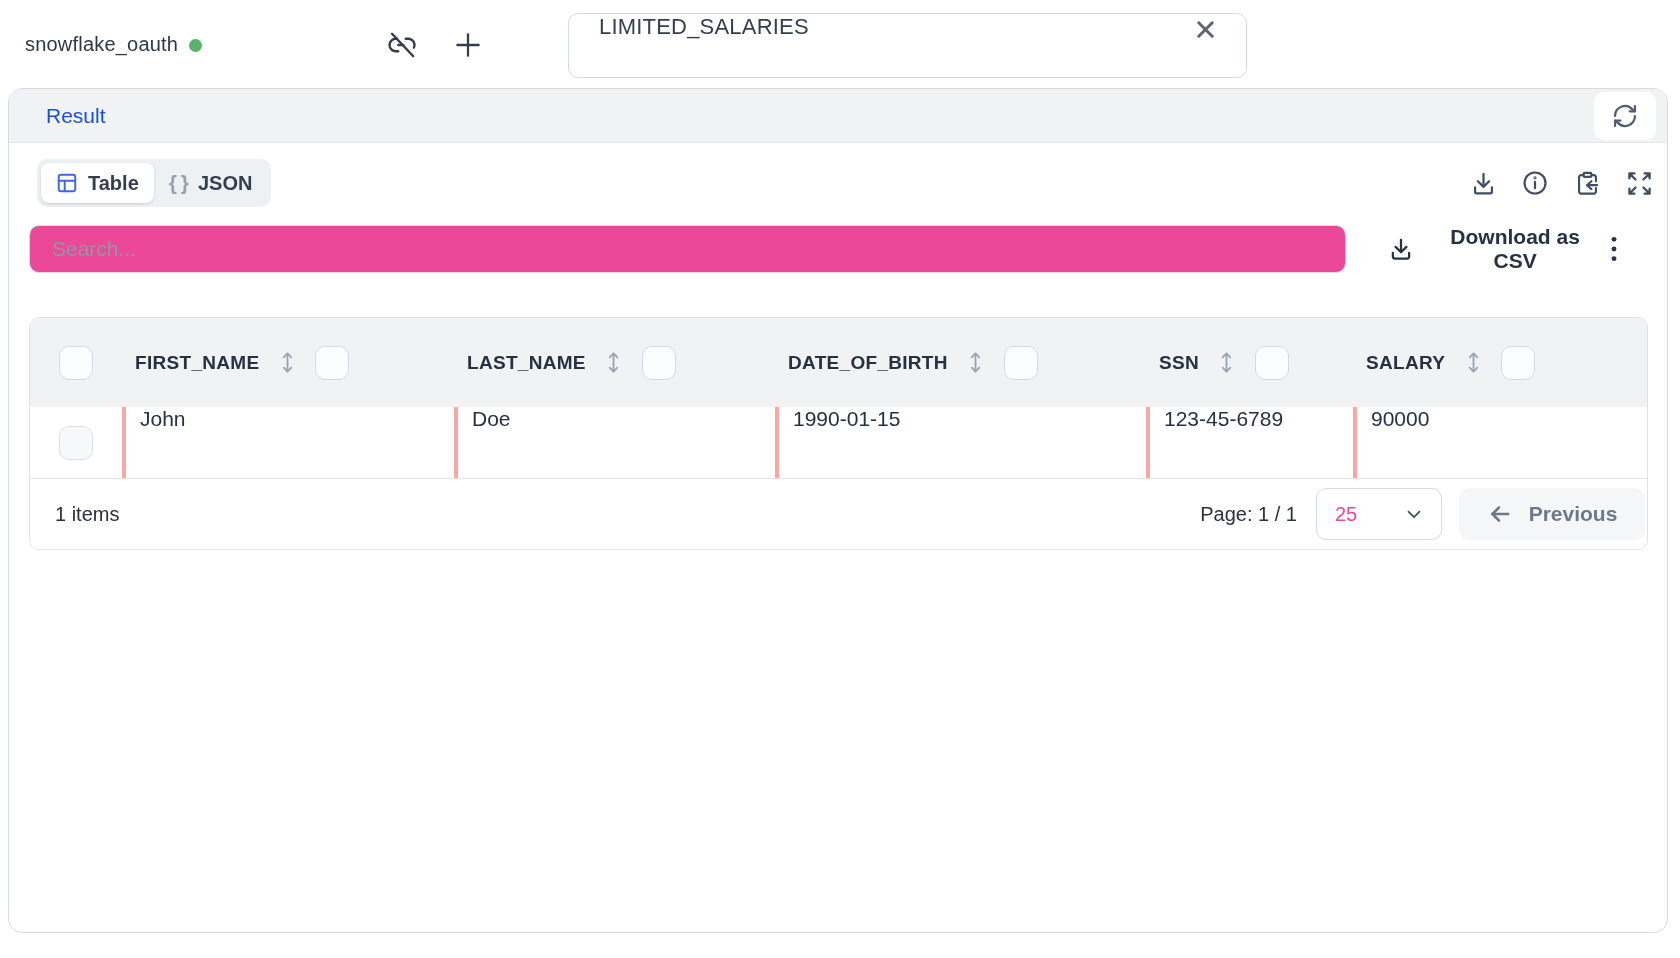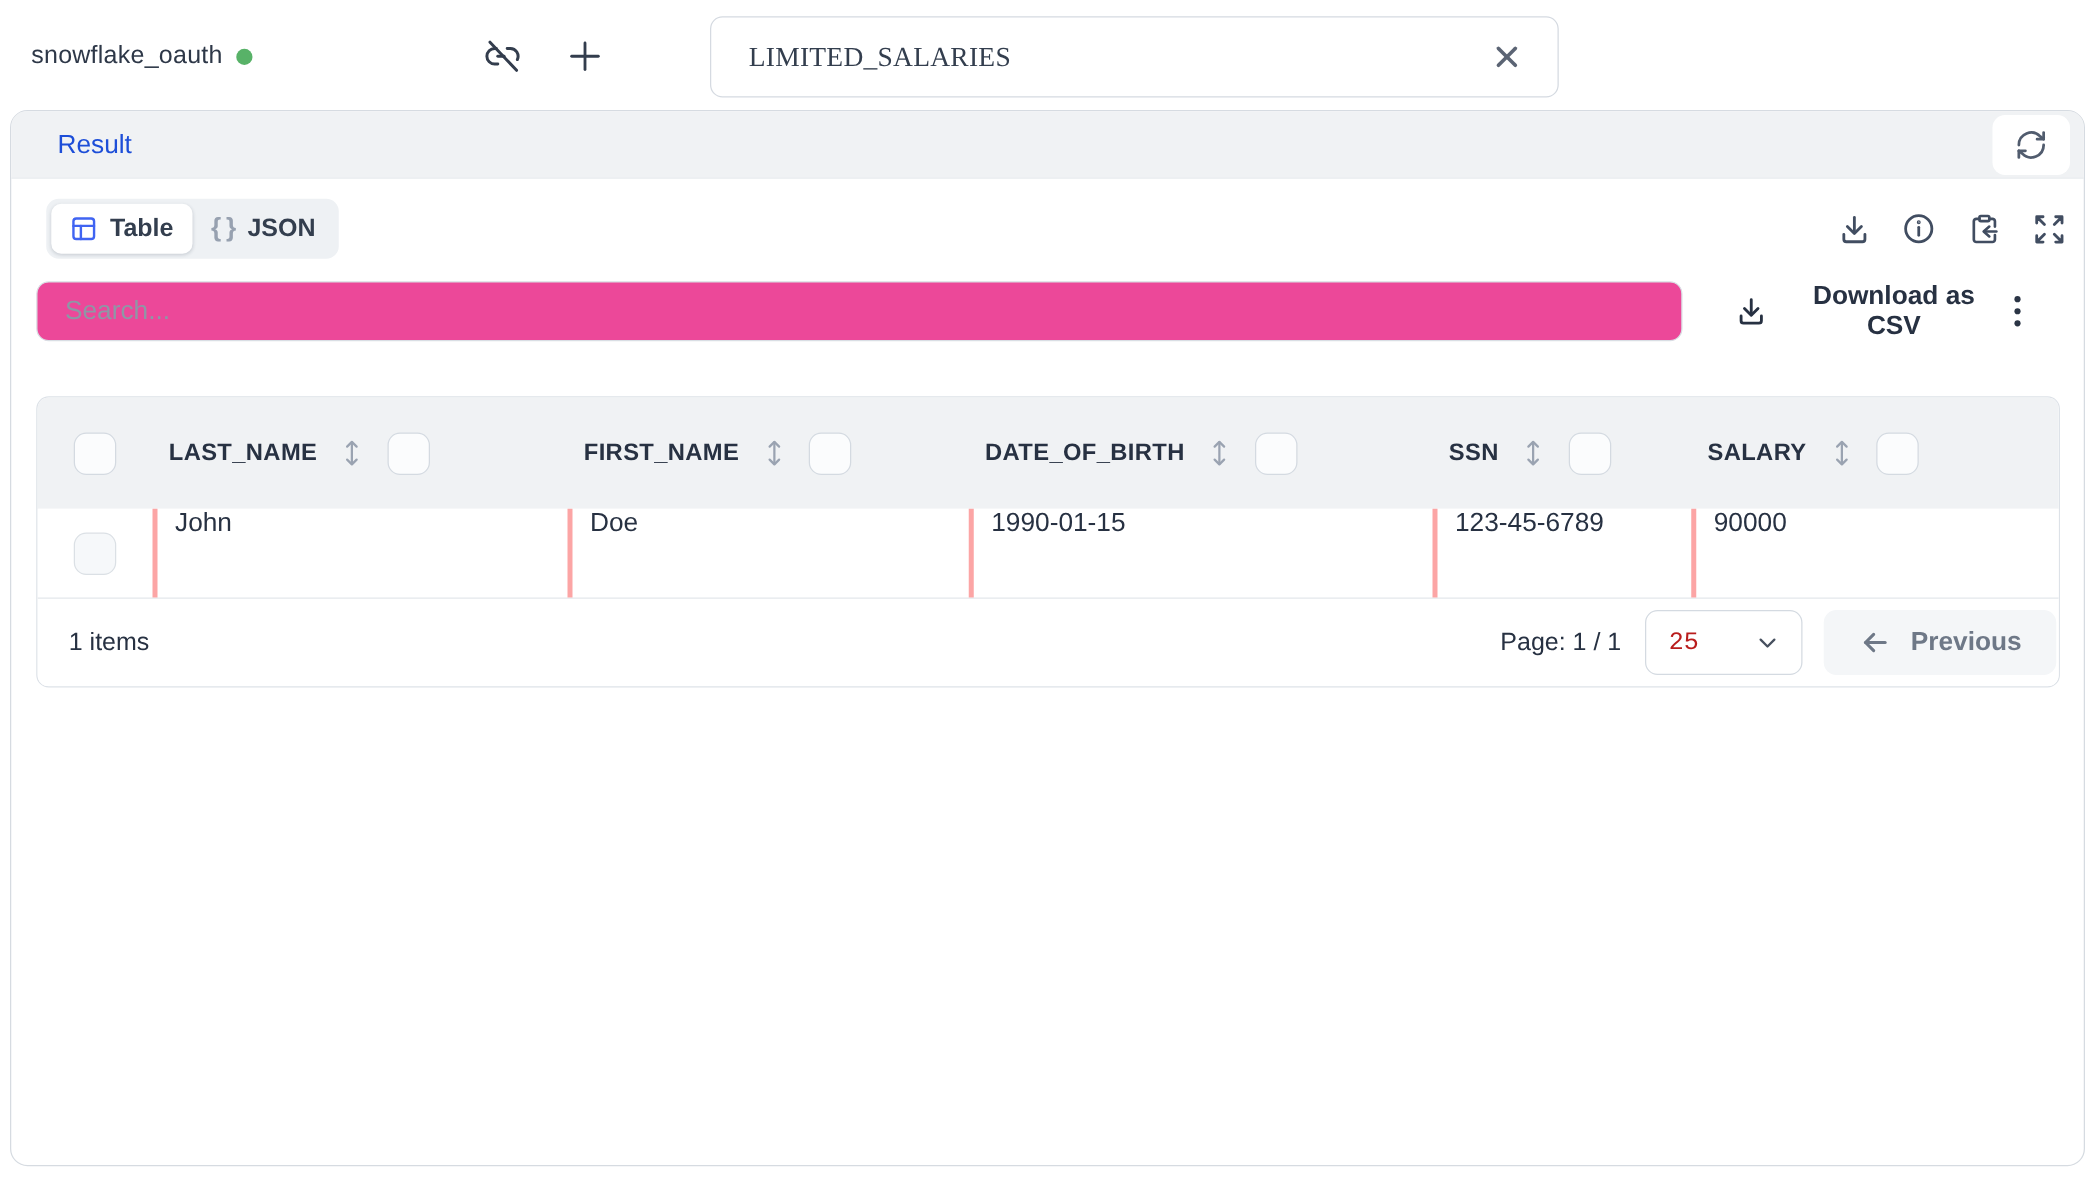--- a/index.html
+++ b/index.html
@@ -9,21 +9,21 @@
   
   .topbar { position:relative; height:88px; width:100%; background:#fff; }
   .conn { position:absolute; left:25px; top:0; height:88px; display:flex; align-items:center; gap:11px; }
   .conn-name { font-size:20px; font-weight:500; color:#2e3848; letter-spacing:.2px; }
   .status-dot { width:13px; height:13px; border-radius:50%; background:#58b268; margin-top:2px; }
   .icon-btn { background:none; border:none; cursor:pointer; display:flex; align-items:center; justify-content:center; }
   .unlink-btn { position:absolute; left:385px; top:29px; width:34px; height:32px; }
   .plus-btn { position:absolute; left:451px; top:28px; width:34px; height:34px; }
   .querytab { position:absolute; left:568px; top:13px; width:679px; height:65px;
     background:#fff; border:1.5px solid #d5dae1; border-radius:10px;
-    display:flex; align-items:center; padding:0 26px 0 30px; cursor:pointer;font-family:Liberation Serif, serif; }
+    display:flex; align-items:flex-start; padding:0 26px 0 30px; cursor:pointer; }
   .querytab-title { font-size:22px; font-weight:500; color:#333e4e; letter-spacing:.2px; }
   .querytab-close { margin-left:auto; width:30px; height:30px; }
 
   
   .card { position:absolute; left:8px; top:88px; width:1660px; height:845px;
     background:#fff; border:1.5px solid #d6dbe1; border-radius:14px; }
   .result-header { height:54px; background:#f0f2f4; border-bottom:1px solid #e2e6ea;
     border-radius:12px 12px 0 0; display:flex; align-items:center; padding:0 11px 0 37px; }
   .result-title { font-size:21px; font-weight:400; color:#1d4ed8; }
   .refresh-btn { margin-left:auto; width:62px; height:48px; background:#fff; border:none;
@@ -68,21 +68,21 @@
   .sort-btn { width:20px; height:28px; flex:none; }
 
   
   .tfoot { height:71px; background:#fff; border-top:1px solid #e3e7eb;
     display:flex; align-items:center; padding:0 2px 0 25px; }
   .items-label { font-size:20px; color:#273142; }
   .foot-right { margin-left:auto; display:flex; align-items:center; }
   .page-label { font-size:20px; color:#273142; }
   .page-size { margin-left:19px; width:126px; height:52px; border:1.5px solid #d4dae1; border-radius:10px;
     background:#fff; display:flex; align-items:center; padding:0 16px 0 18px; cursor:pointer; }
-  .page-size-value { font-size:20px; color:#b91c1c;font-family:Liberation Mono, monospace; }
+  .page-size-value { font-size:20px; color:#ec4899; }
   .page-size .chev { margin-left:auto; }
   .prev-btn { margin-left:17px; width:186px; height:52px; background:#f4f6f8; border:none; border-radius:10px;
     display:flex; align-items:center; justify-content:center; gap:16px; cursor:pointer;
     font-family:inherit; font-size:21px; font-weight:700; color:#6e7887; }
 
   svg { display:block; }
 </style>
 </head>
 <body>
 
@@ -228,35 +228,35 @@
     </div>
 
     <div class="table-box">
 
       <div class="tgrid thead">
         <div class="select-cell">
           <span class="checkbox"></span>
         </div>
 
         <div class="hcell">
+          <span class="hlabel">FIRST_NAME</span>
+          <button class="icon-btn sort-btn">
+            <span>
+              <svg width="19" height="27" viewBox="0 0 20 28" fill="none" stroke="#9aa3b1" stroke-width="1.9" stroke-linecap="round" stroke-linejoin="round">
+                <path d="M10 5v18"></path>
+                  <path d="m6 8.5 4-4 4 4"></path>
+                  <path d="m6 19.5 4 4 4-4"></path>
+              </svg>
+            </span>
+          </button>
+          <span class="checkbox"></span>
+        </div>
+
+        <div class="hcell">
           <span class="hlabel">LAST_NAME</span>
-          <button class="icon-btn sort-btn">
-            <span>
-              <svg width="19" height="27" viewBox="0 0 20 28" fill="none" stroke="#9aa3b1" stroke-width="1.9" stroke-linecap="round" stroke-linejoin="round">
-                <path d="M10 5v18"></path>
-                  <path d="m6 8.5 4-4 4 4"></path>
-                  <path d="m6 19.5 4 4 4-4"></path>
-              </svg>
-            </span>
-          </button>
-          <span class="checkbox"></span>
-        </div>
-
-        <div class="hcell">
-          <span class="hlabel">FIRST_NAME</span>
           <button class="icon-btn sort-btn">
             <span>
               <svg width="19" height="27" viewBox="0 0 20 28" fill="none" stroke="#9aa3b1" stroke-width="1.9" stroke-linecap="round" stroke-linejoin="round">
                 <path d="M10 5v18"></path>
                   <path d="m6 8.5 4-4 4 4"></path>
                   <path d="m6 19.5 4 4 4-4"></path>
               </svg>
             </span>
           </button>
           <span class="checkbox"></span>

